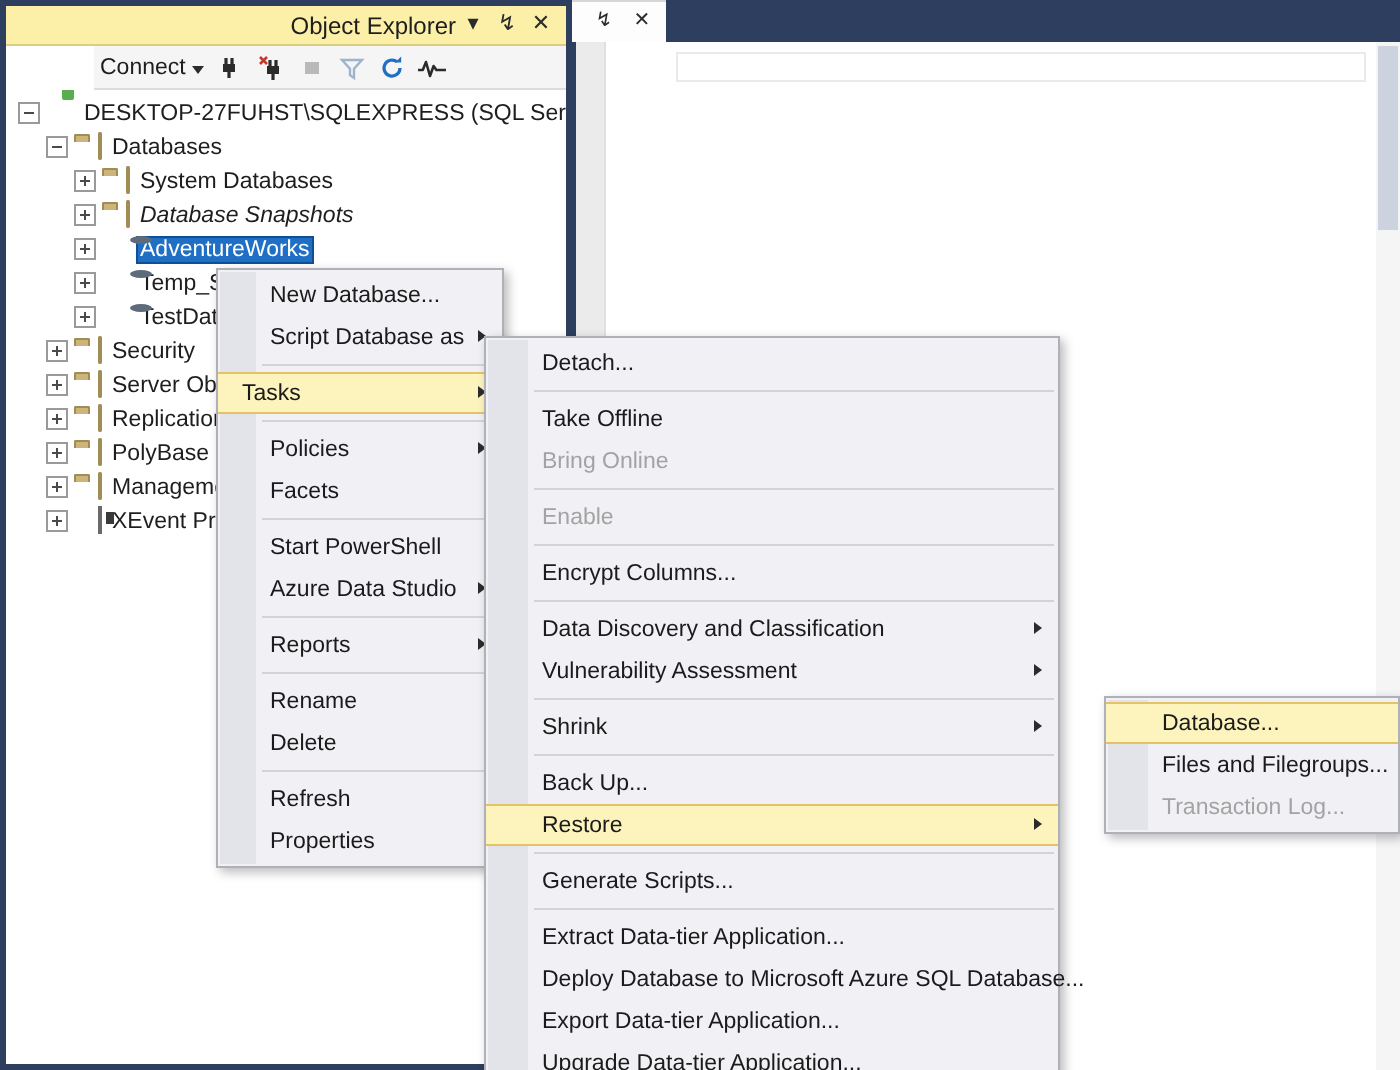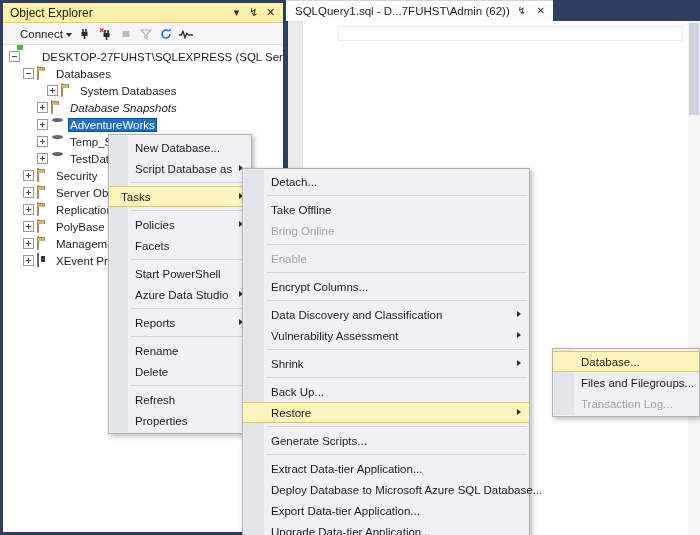--- a/index.html
+++ b/index.html
@@ -6,20 +6,21 @@
   html, body {
     width: 700px; height: 535px;
     font-family: "Liberation Sans", sans-serif;
     overflow: hidden;
     background: #ffffff;
   }
   #app {
     position: relative;
     width: 700px; height: 535px;
     background: #2d3e5e;
+    text-align: right;
   }
 
   
   #object-explorer {
     position: absolute;
     left: 2px; top: 2px;
     width: 282px; height: 531px;
     background: #ffffff;
     border: 1px solid #2d3e5e;
     display: flex;
@@ -46,23 +47,24 @@
     color: #2b2b2b;
     font-size: 11px;
     line-height: 1;
   }
   .oe-toolbar {
     height: 22px;
     background: #f5f5f5;
     border-bottom: 1px solid #dcdcdc;
     display: flex;
     align-items: center;
-    padding-left: 14px;
+    padding-left: 0;
     gap: 2px;
     flex: none;
+    margin-left: 44px;
   }
   .tb-connect {
     font-size: 11.5px;
     color: #1e1e1e;
     display: flex;
     align-items: center;
     gap: 3px;
     padding: 1px 3px;
     white-space: nowrap;
   }
@@ -389,21 +391,21 @@
     <div class="tnode" style="padding-left: 6px;">
           <span class="texp"></span>
           <span class="tico"><span class="ico-server"></span></span>
           <span class="tlabel">DESKTOP-27FUHST\SQLEXPRESS (SQL Server 15.0.2000 -</span>
         </div>
         <div class="tnode" style="padding-left: 20px;">
           <span class="texp"></span>
           <span class="tico"><span class="ico-folder"></span></span>
           <span class="tlabel">Databases</span>
         </div>
-        <div class="tnode" style="padding-left: 34px; margin-left: 10px;">
+        <div class="tnode" style="padding-left: 34px;">
           <span class="texp plus"></span>
           <span class="tico"><span class="ico-folder"></span></span>
           <span class="tlabel">System Databases</span>
         </div>
         <div class="tnode" style="padding-left: 34px; font-style: italic;">
           <span class="texp plus"></span>
           <span class="tico"><span class="ico-folder"></span></span>
           <span class="tlabel">Database Snapshots</span>
         </div>
         <div class="tnode sel" style="padding-left: 34px;">
@@ -450,21 +452,20 @@
           <span class="texp plus"></span>
           <span class="tico"><span class="ico-xe"></span></span>
           <span class="tlabel">XEvent Profile</span>
         </div>
       </div>
   </div>
 
   <div id="doc-area">
     <div class="tabstrip">
       <div class="doc-tab">
-        <span class="doc-tab-label">SQLQuery1.sql - D...7FUHST\Admin (62))</span>
         <span class="tab-btn">↯</span>
         <span class="tab-btn">✕</span>
       </div>
     </div>
 
     <div class="editor-wrap">
       <div class="editor-gutter"></div>
       <div class="editor-surface">
         <div class="editor-caretline"></div>
       </div>

